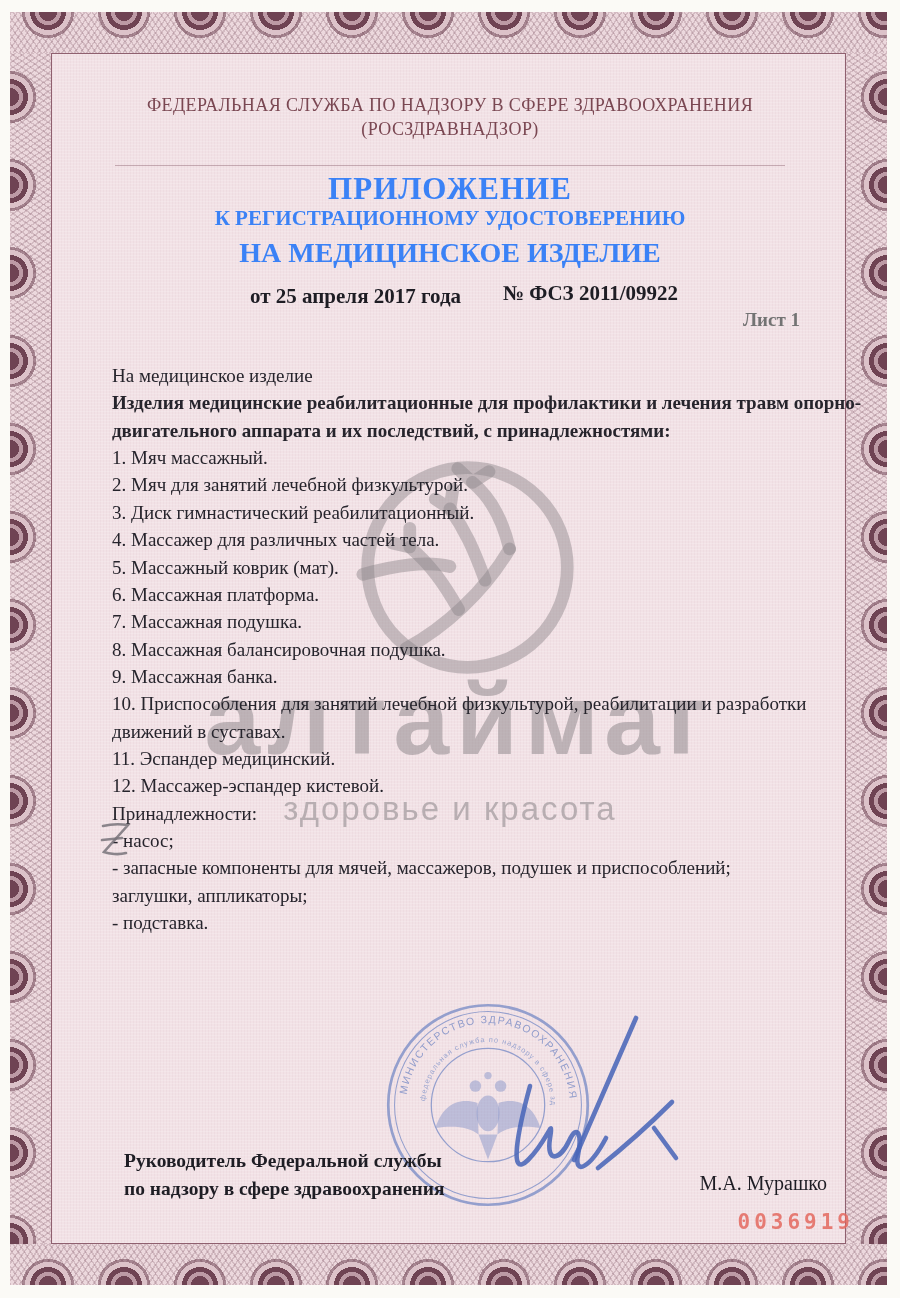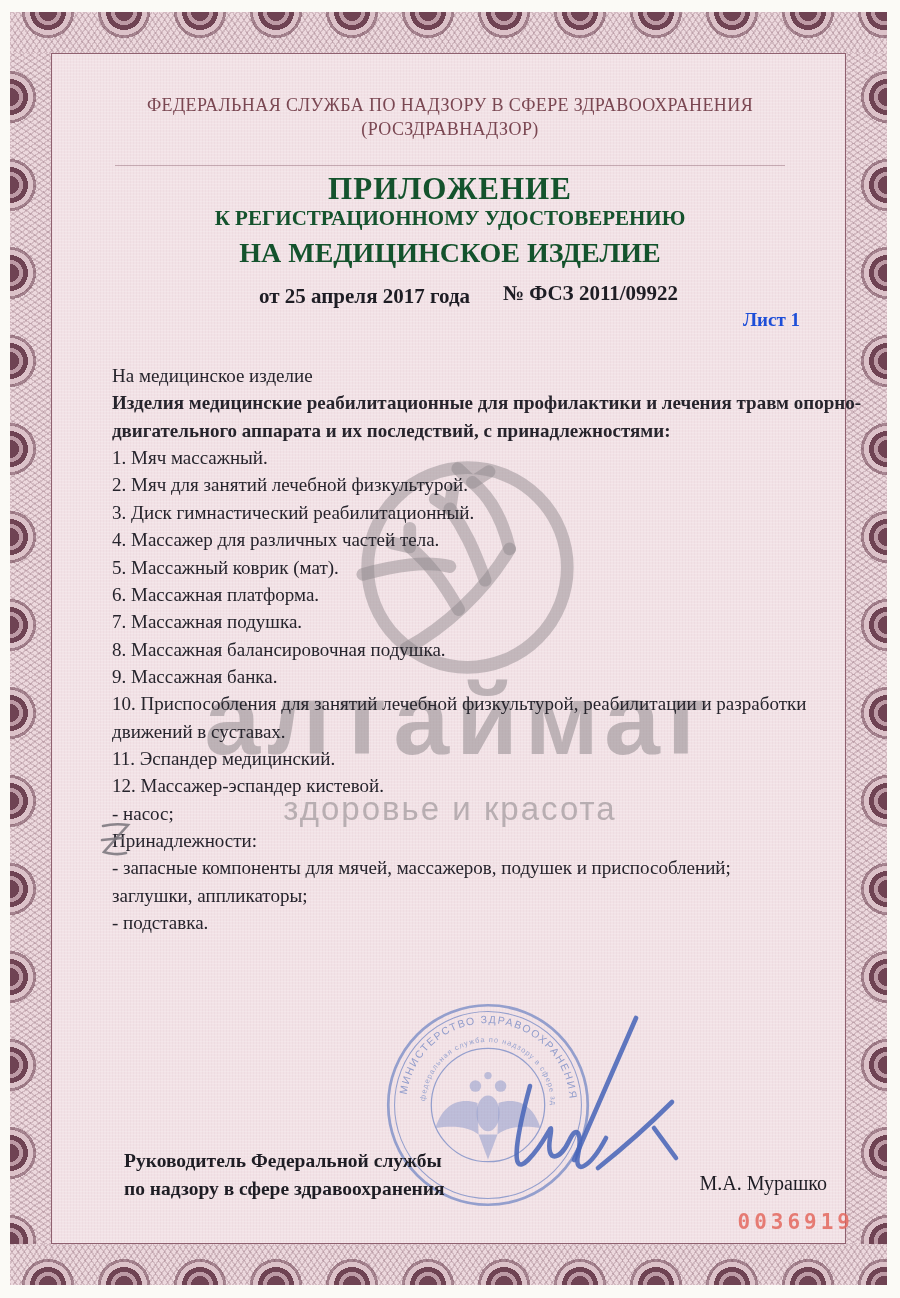--- a/index.html
+++ b/index.html
@@ -51,30 +51,30 @@
   }
   
   .content{position:absolute;inset:0;}
   .agency{
     position:absolute;top:94px;left:60px;right:60px;text-align:center;
     color:#7a4752;font-size:18px;line-height:1.32;letter-spacing:.4px;
   }
   .divider{position:absolute;top:165px;left:115px;right:115px;
     border-top:1px solid rgba(122,71,86,.38);}
   .ttl{position:absolute;left:60px;right:60px;text-align:center;
-    color:#14532d;font-weight:bold;}
+    color:#3b82f6;font-weight:bold;}
   .ttl1{top:171px;font-size:31px;letter-spacing:1px;}
   .ttl2{top:206px;font-size:21px;}
   .ttl3{top:237px;font-size:28px;}
   .daterow{position:absolute;top:284px;left:0;width:900px;
     color:#1e1d24;font-weight:bold;font-size:21px;}
-  .datetxt{position:absolute;left:250px;top:0;margin-left:9px;}
+  .datetxt{position:absolute;left:250px;top:0;}
   .numtxt{position:absolute;left:503px;top:-3px;}
   .sheet{position:absolute;top:309px;right:100px;
-    color:#1d4ed8;font-weight:bold;font-size:19px;}
+    color:#737373;font-weight:bold;font-size:19px;}
   .body{
     position:absolute;top:362px;left:112px;width:752px;
     color:#26242c;font-size:19px;line-height:1.44;
   }
   .body p{margin:0;}
   .bold{font-weight:bold;}
   .handmark{position:absolute;top:820px;left:95px;}
   
   .wm{position:absolute;inset:0;pointer-events:none;}
   .wm-logo{position:absolute;left:355px;top:455px;}
@@ -164,22 +164,22 @@
         <p>4. Массажер для различных частей тела.</p>
         <p>5. Массажный коврик (мат).</p>
         <p>6. Массажная платформа.</p>
         <p>7. Массажная подушка.</p>
         <p>8. Массажная балансировочная подушка.</p>
         <p>9. Массажная банка.</p>
         <p>10. Приспособления для занятий лечебной физкультурой, реабилитации и разработки движений в суставах.</p>
         <p>11. Эспандер медицинский.</p>
         <p>12. Массажер-эспандер кистевой.</p>
       </div>
+      <p>Принадлежности:</p>
       <p>- насос;</p>
-      <p>Принадлежности:</p>
       <p>- запасные компоненты для мячей, массажеров, подушек и приспособлений;</p>
       <p>заглушки, аппликаторы;</p>
       <p>- подставка.</p>
     </div>
 
     <svg class="handmark" width="48" height="42" viewBox="0 0 48 42">
       <g fill="none" stroke="rgba(120,115,122,.85)" stroke-width="2.6" stroke-linecap="round">
         <path d="M8,6 C16,4 26,4 33,5 L9,32 C14,34 24,35 31,33"></path>
         <path d="M7,20 L27,18"></path>
       </g>

